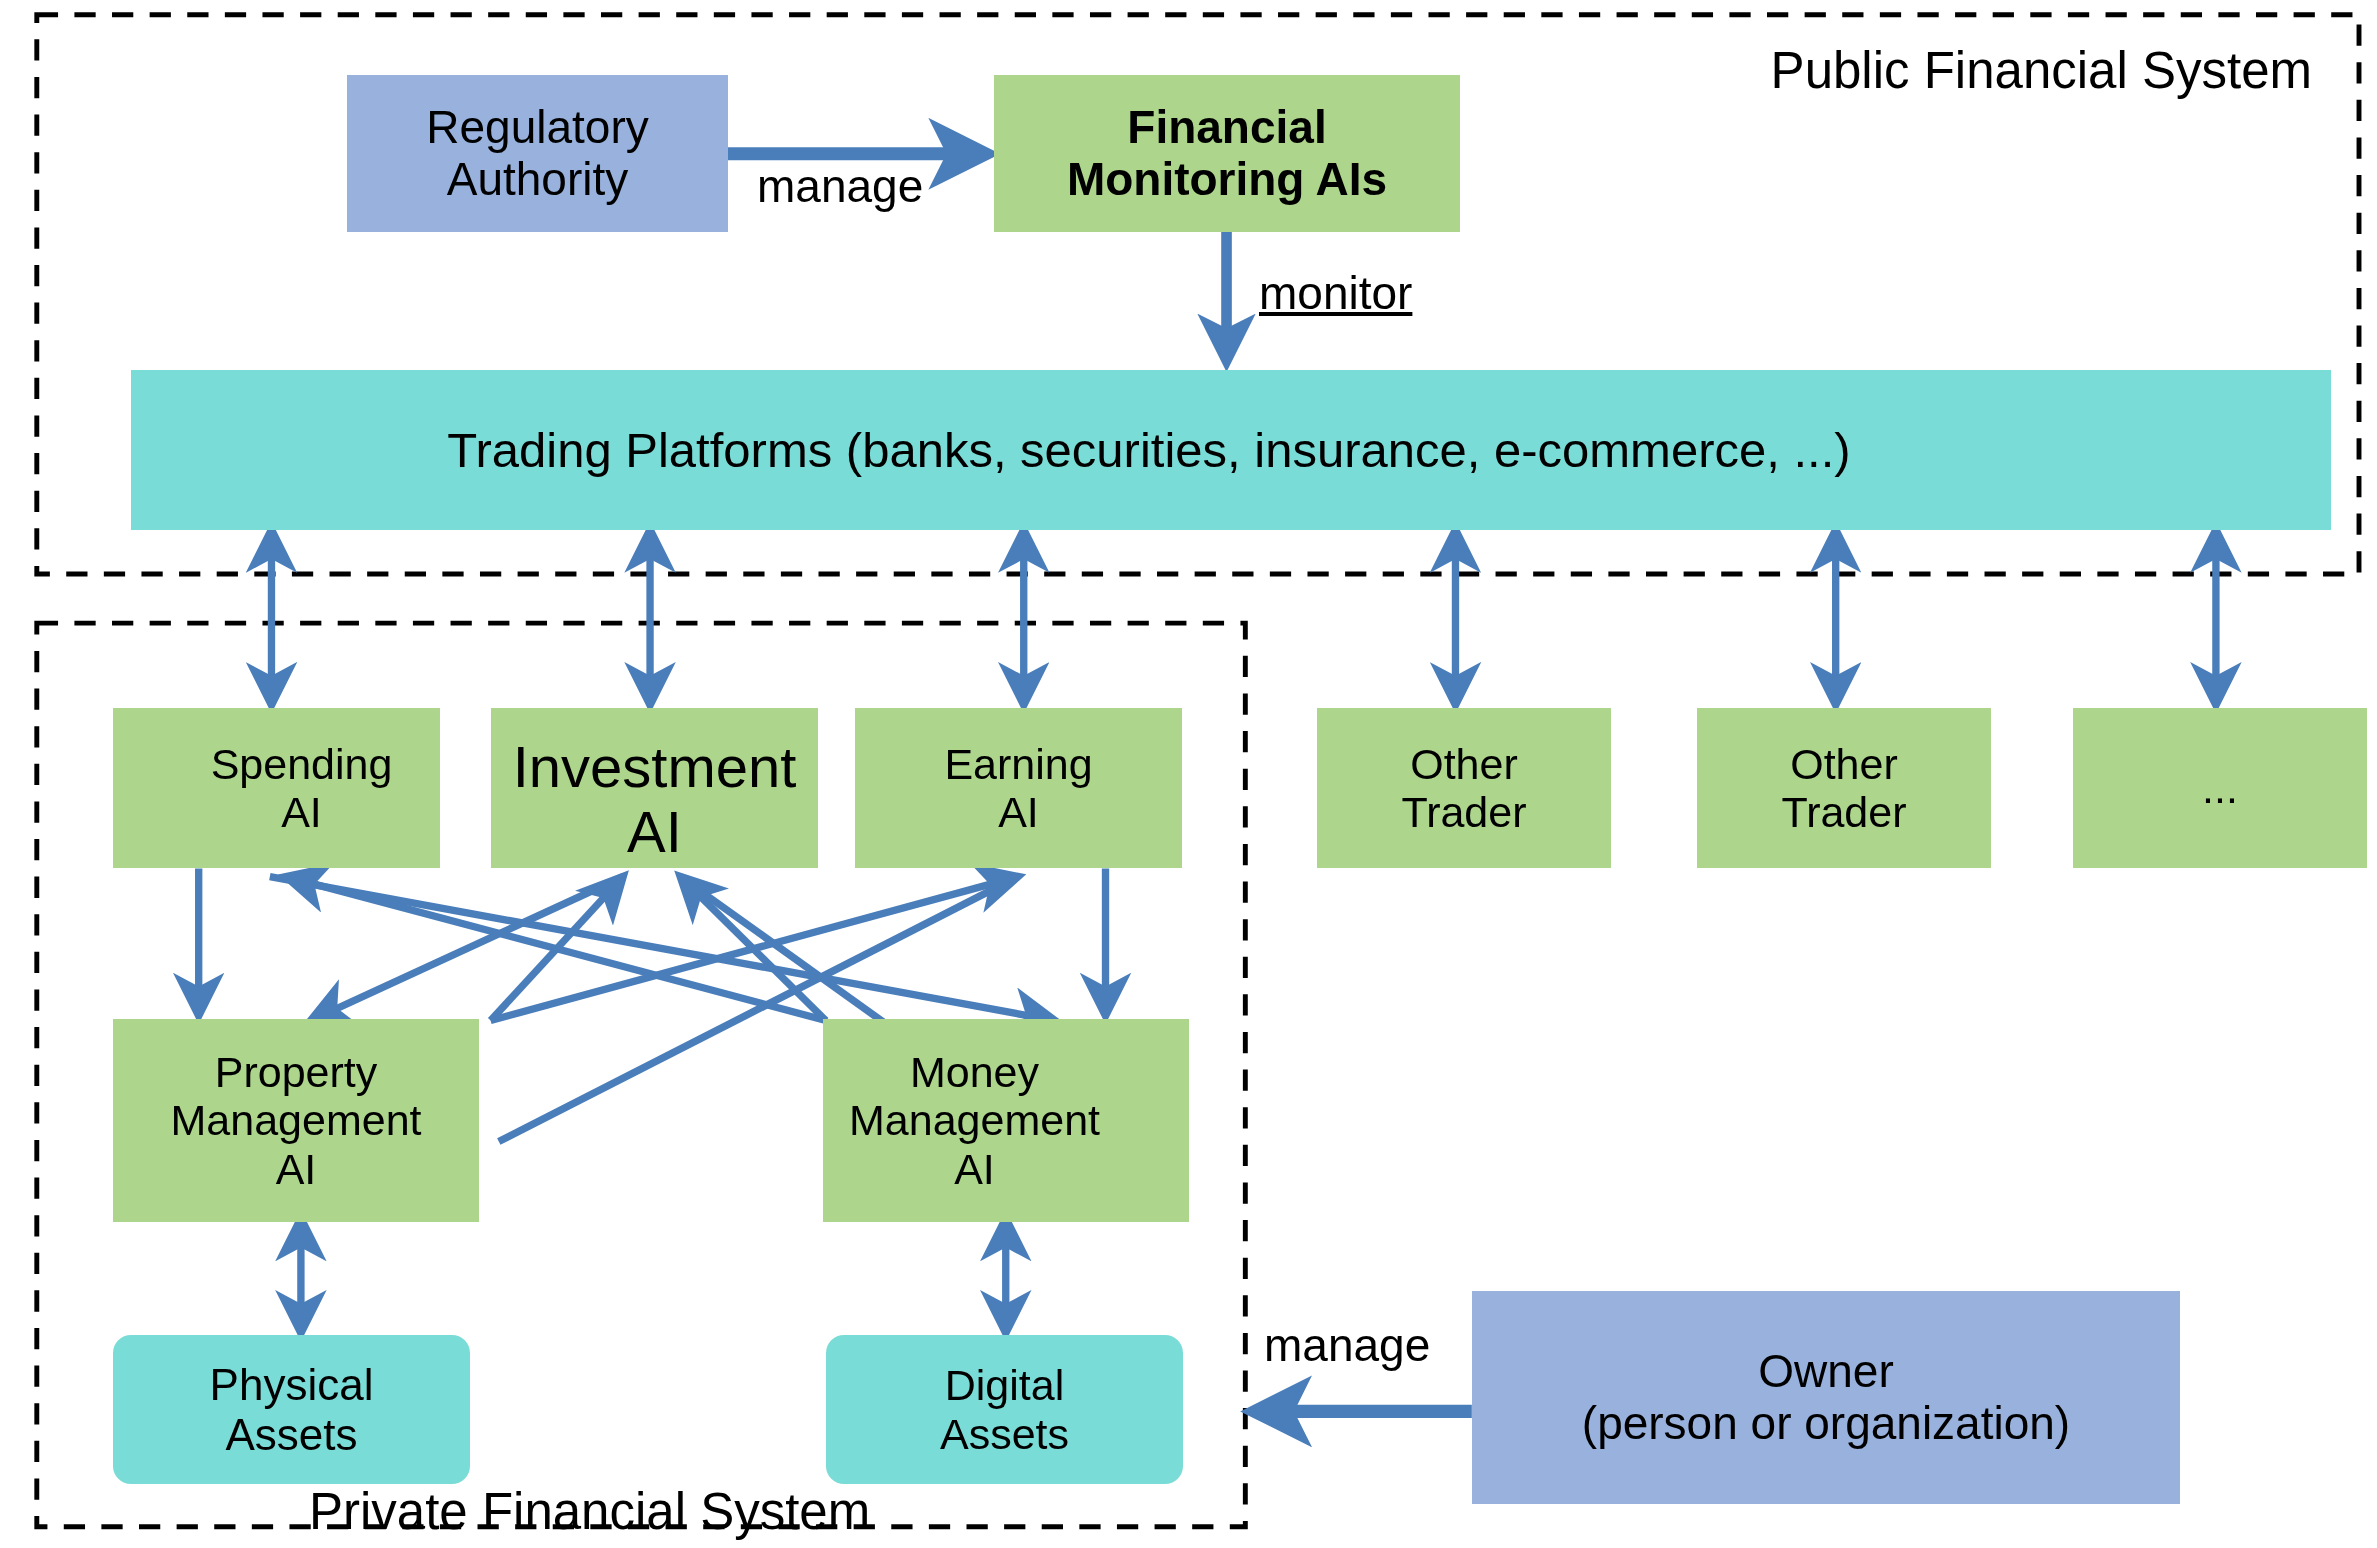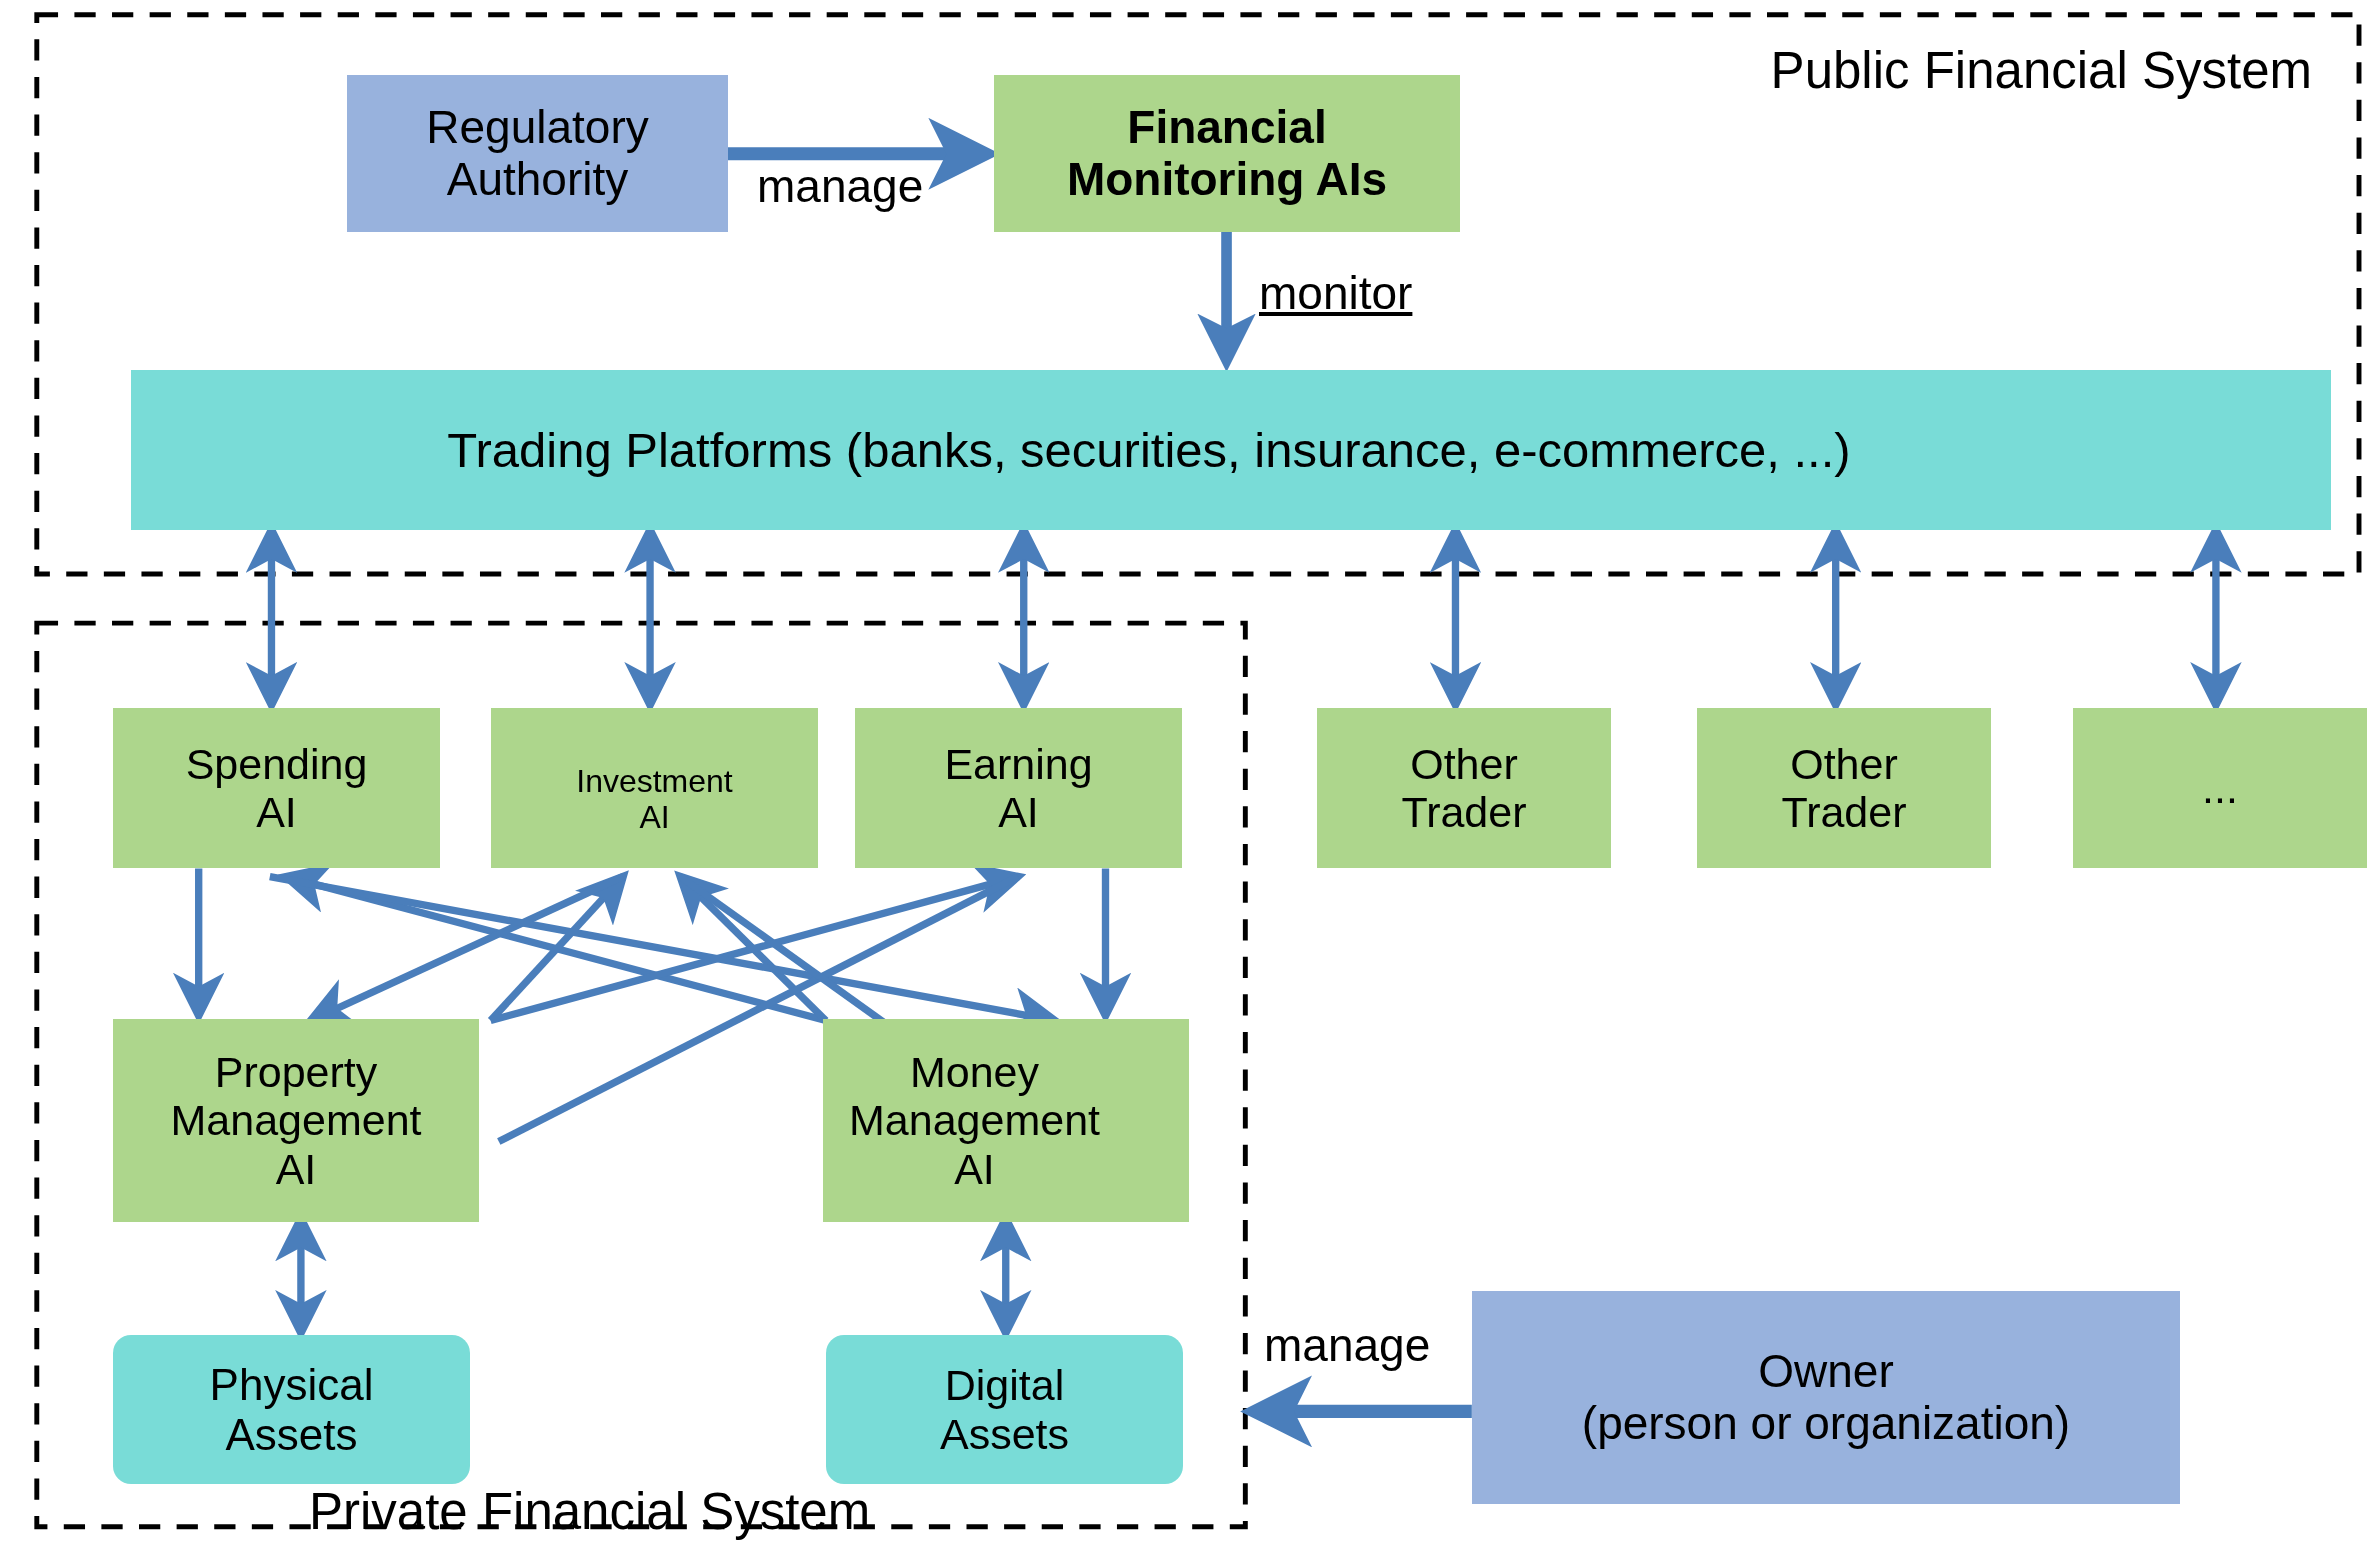--- a/index.html
+++ b/index.html
@@ -123,25 +123,25 @@
 Authority</div>
 
   <div class="box box-green" style="left:994px; top:75px; width:466px; height:157px;"></div>
   <div class="node-label" style="left:994px; top:75px; width:466px; height:157px; font-size:46px;font-weight:bold;">Financial
 Monitoring AIs</div>
 
   <div class="box box-teal" style="left:131px; top:370px; width:2200px; height:160px;"></div>
   <div class="node-label" style="left:131px; top:370px; width:2036px; height:160px; font-size:49px;border-radius:8px;">Trading Platforms (banks, securities, insurance, e-commerce, ...)</div>
 
   <div class="box box-green" style="left:113px; top:708px; width:327px; height:160px;"></div>
-  <div class="node-label" style="left:113px; top:708px; width:327px; height:160px; font-size:43px;">Spending
+  <div class="node-label" style="left:113px; top:708px; width:327px; height:160px; font-size:43px;padding-left:25px;">Spending
 AI</div>
 
   <div class="box box-green" style="left:491px; top:708px; width:327px; height:160px;"></div>
-  <div class="node-label" style="left:491px; top:708px; width:327px; height:184px; font-size:32px;">Investment
+  <div class="node-label" style="left:491px; top:708px; width:327px; height:184px; font-size:58px;">Investment
 AI</div>
 
   <div class="box box-green" style="left:855px; top:708px; width:327px; height:160px;"></div>
   <div class="node-label" style="left:855px; top:708px; width:327px; height:160px; font-size:43px;">Earning
 AI</div>
 
   <div class="box box-green" style="left:1317px; top:708px; width:294px; height:160px;"></div>
   <div class="node-label" style="left:1317px; top:708px; width:294px; height:160px; font-size:43px;">Other
 Trader</div>
 

